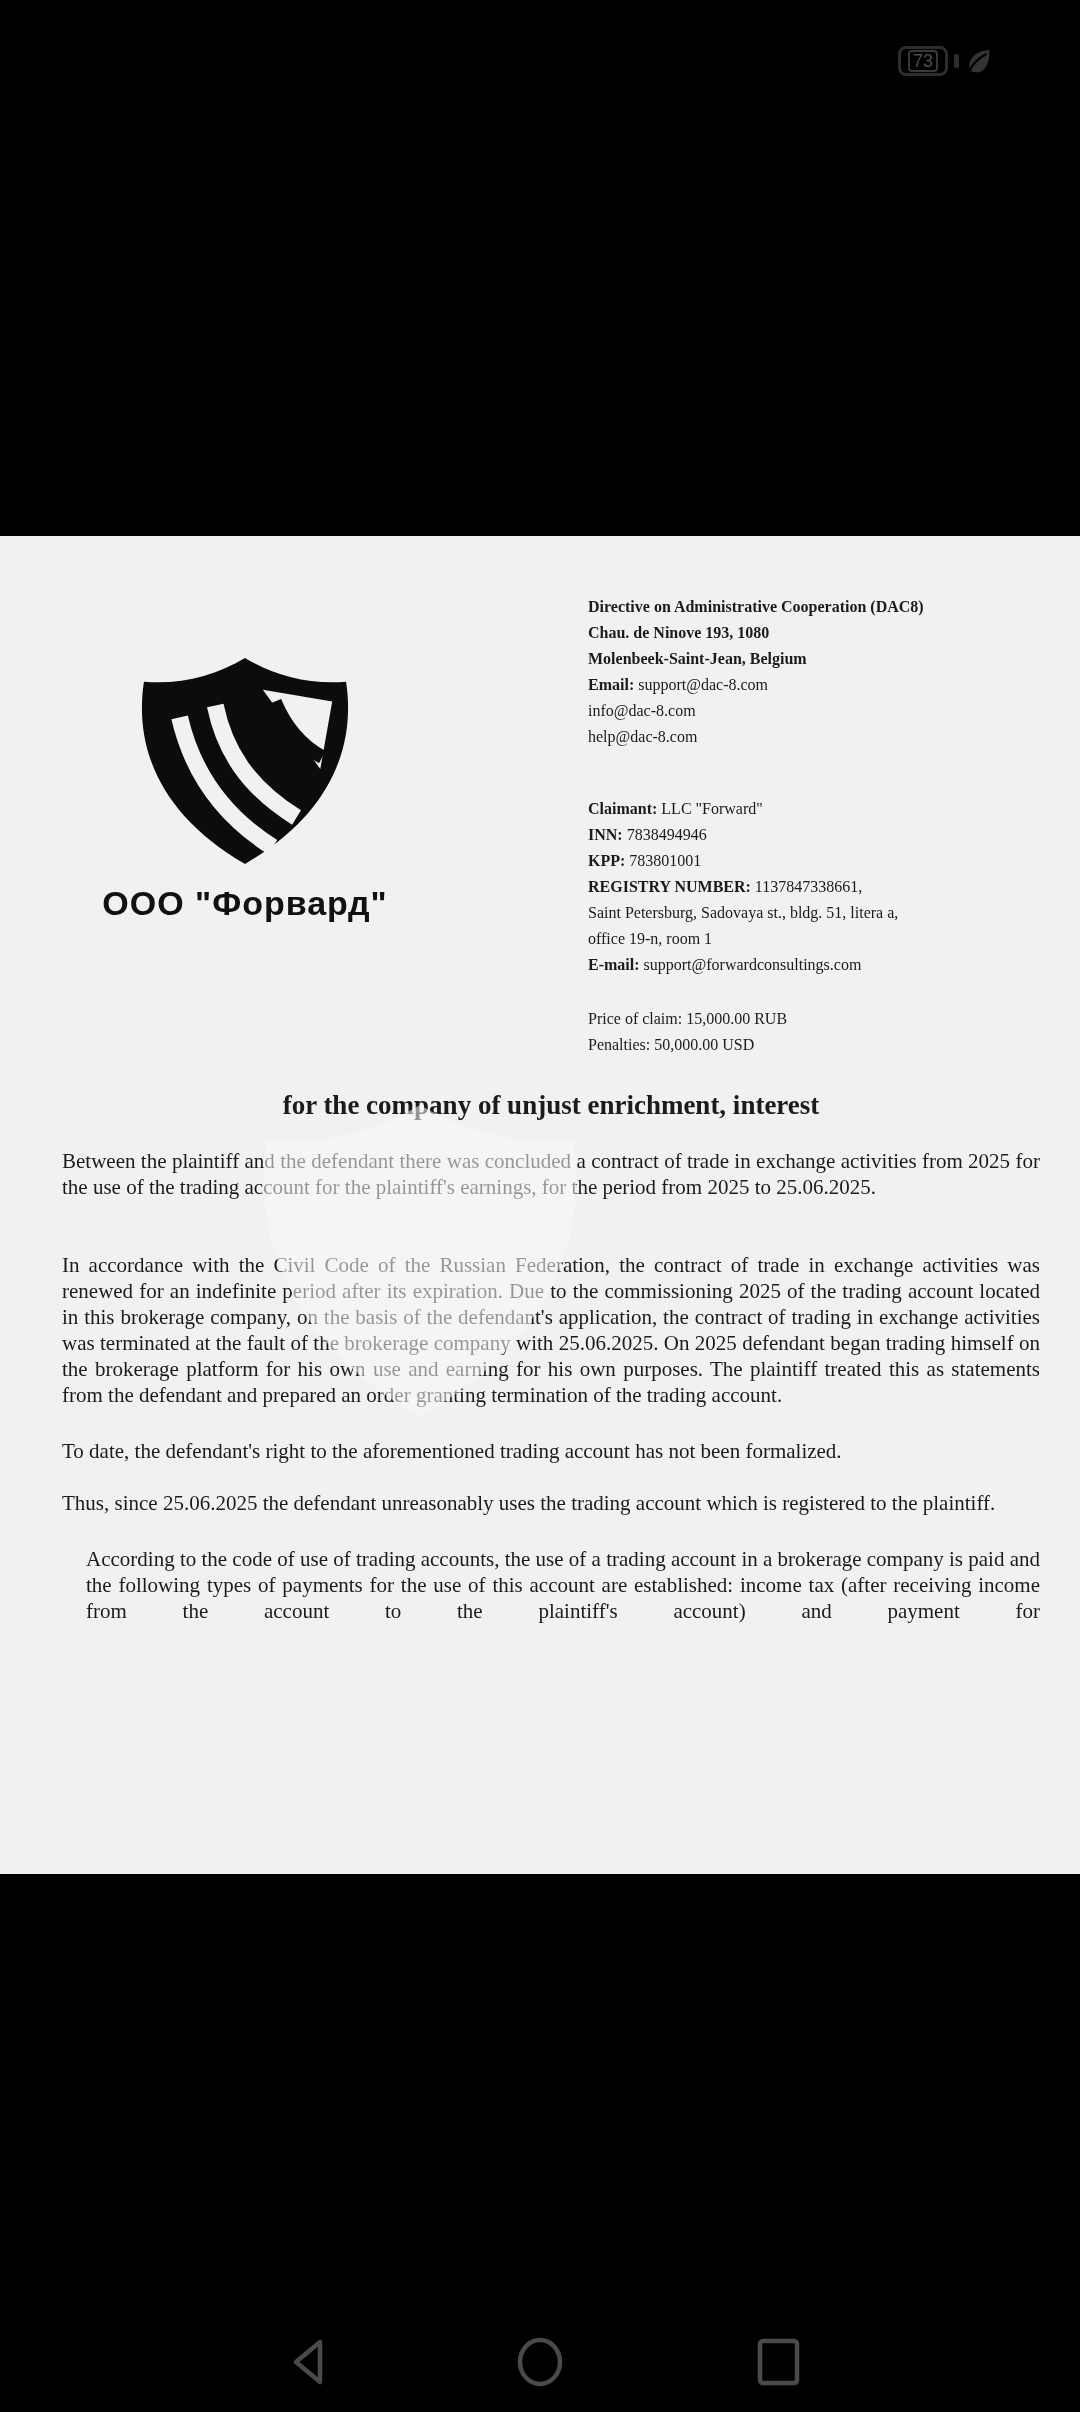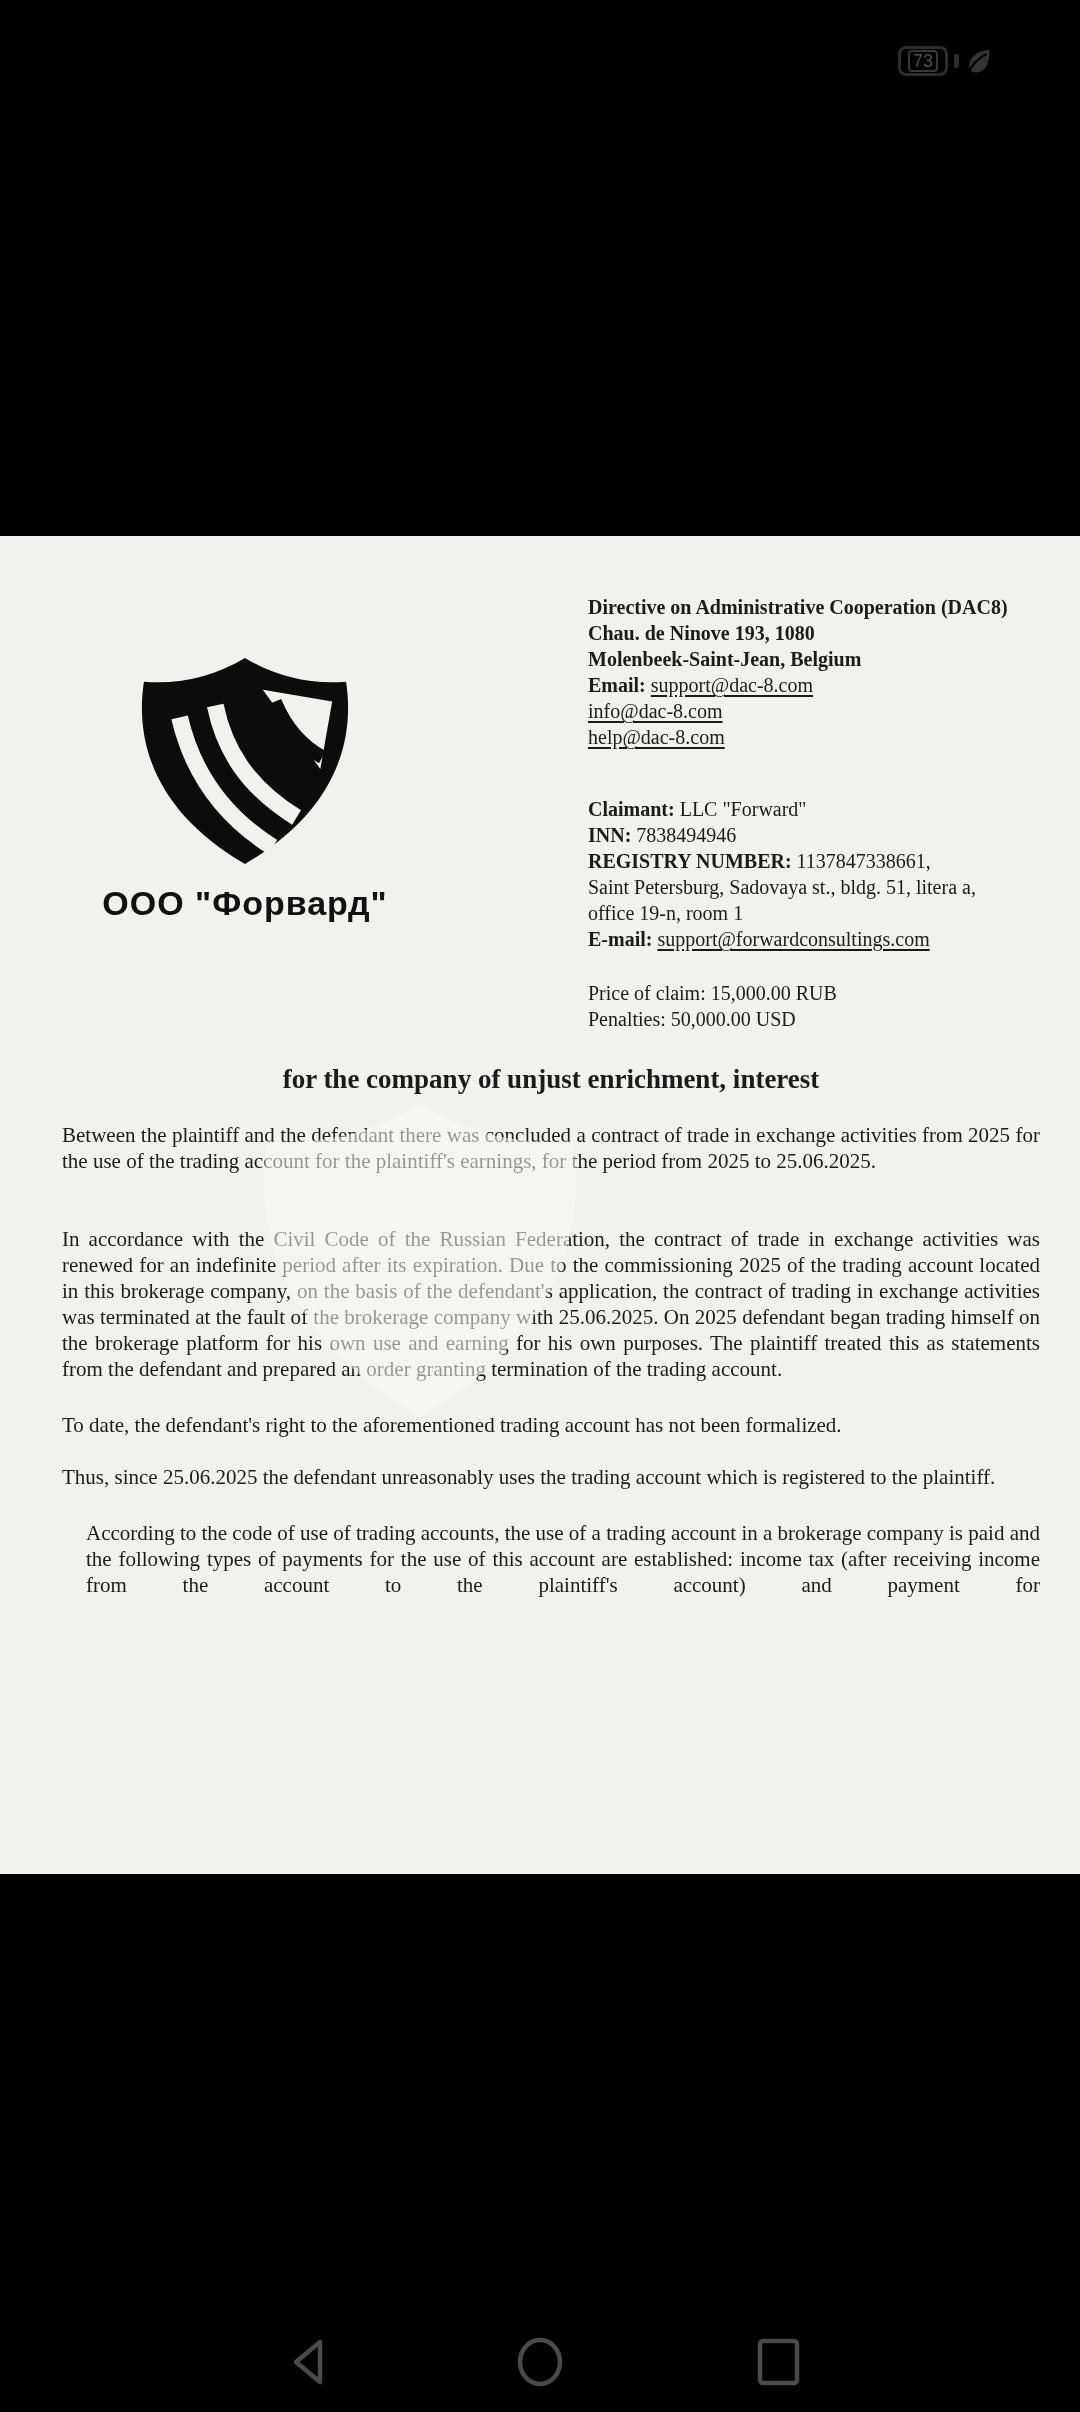--- a/index.html
+++ b/index.html
@@ -43,24 +43,24 @@
   }
   .doc-header { position:relative; display:flex; }
   .logo-col { width:366px; margin-top:58px; text-align:center; flex:0 0 auto; }
   .logo-caption {
     margin-top:10px;
     font-family:"Liberation Sans","DejaVu Sans",sans-serif;
     font-weight:bold; font-size:34px; letter-spacing:1px; color:#111;
     white-space:nowrap;
   }
   .info-col { margin-left:160px; width:455px; flex:0 0 auto;
-    font-size:20px; line-height:26px; }
+    font-size:16px; line-height:26px; }
   .claimant-block { margin-top:46px; }
   .price-block { margin-top:28px; }
-  .u { text-decoration:underline; text-underline-offset:3px; }
+  .u { text-underline-offset:3px; }
   b { font-weight:bold; }
 
   .doc-title {
     margin-top:30px; text-align:center;
     font-weight:bold; font-size:27px; line-height:34px;
   }
   .doc-title { margin-bottom:26px; }
 
   .para {
     font-size:21px; line-height:26px; margin:0 0 30px 0;
@@ -133,20 +133,24 @@
         <div class="claimant-block">
           <div>
             <b>Claimant:</b>
             <span>LLC "Forward"</span>
           </div>
           <div>
             <b>INN:</b>
             <span>7838494946</span>
           </div>
           <div>
+            <b>KPP:</b>
+            <span>783801001</span>
+          </div>
+          <div>
             <b>REGISTRY NUMBER:</b>
             <span>1137847338661,</span>
           </div>
           <div>Saint Petersburg, Sadovaya st., bldg. 51, litera a,</div>
           <div>office 19-n, room 1</div>
           <div>
             <b>E-mail:</b>
             <span class="u">support@forwardconsultings.com</span>
           </div>
         </div>

